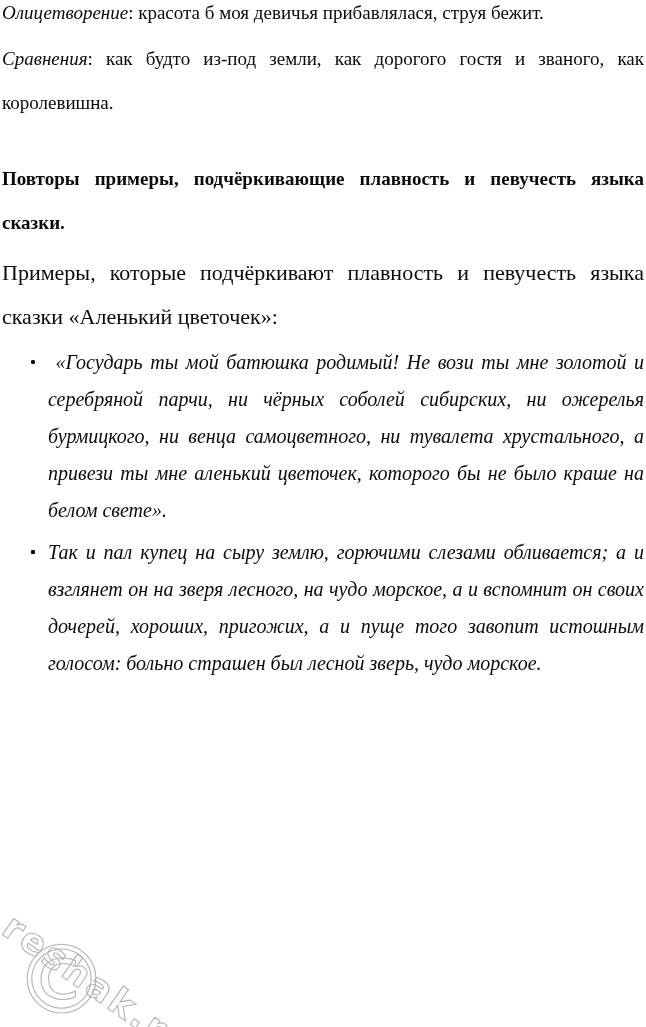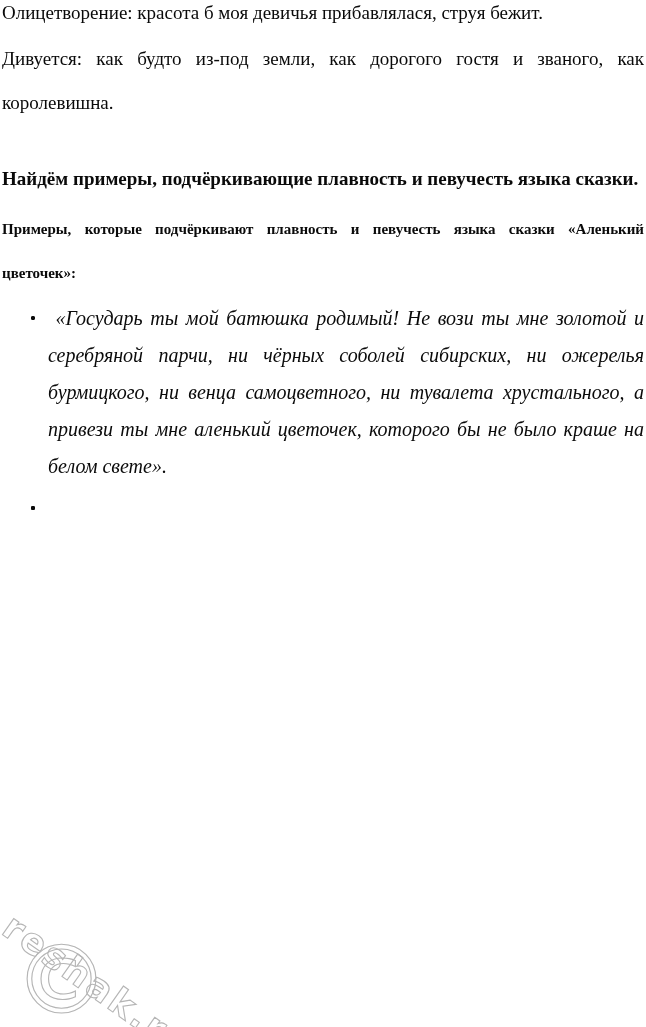--- a/index.html
+++ b/index.html
@@ -45,34 +45,34 @@
     margin-top: -9px;
     padding: 0 2px;
   }
   .p-top {
     font-size: 19px;
     line-height: 44px;
     margin: 0 0 2px 0;
     text-align: justify;
   }
   .p-top .term {
+    font-style: italic;
   }
   .heading {
     font-size: 19px;
     font-weight: bold;
     line-height: 44px;
     margin: 32px 0 0 0;
     text-align: justify;
   }
   .intro {
-    font-size: 15px;
+    font-size: 22px;
     line-height: 44px;
     margin: 6px 0 0 0;
     text-align: justify;
-    font-weight: bold;
   }
   ul.examples {
     list-style: none;
     margin: 0;
     padding: 0 0 0 46px;
   }
   ul.examples li {
     position: relative;
     font-style: italic;
     font-size: 20px;
@@ -94,28 +94,28 @@
 
 <svg class="watermark" width="260" height="200" viewBox="0 0 260 200" aria-hidden="true">
   <text class="wm-text" x="6" y="48" transform="rotate(35 6 48)">reshak.ru</text>
   <text class="wm-copy" x="20" y="128">©</text>
 </svg>
 
 <div class="doc">
 
   <p class="p-top"><span class="term">Олицетворение</span><span>: красота б моя девичья прибавлялася, струя бежит.</span></p>
 
-  <p class="p-top"><span class="term">Дивуется</span><span>: как будто из-под земли, как дорогого гостя и званого, как королевишна.</span></p>
+  <p class="p-top"><span class="term">Сравнения</span><span>: как будто из-под земли, как дорогого гостя и званого, как королевишна.</span></p>
 
 
-  <p class="heading">Найдём примеры, подчёркивающие плавность и певучесть языка сказки.</p>
+  <p class="heading">Повторы примеры, подчёркивающие плавность и певучесть языка сказки.</p>
 
   <p class="intro">Примеры, которые подчёркивают плавность и певучесть языка сказки «Аленький цветочек»:</p>
 
   <ul class="examples">
     <li><span class="bullet">•</span></li>
     <li><span class="bullet">•</span><span>&nbsp;«Государь ты мой батюшка родимый! Не вози ты мне золотой и серебряной парчи, ни чёрных соболей сибирских, ни ожерелья бурмицкого, ни венца самоцветного, ни тувалета хрустального, а привези ты мне аленький цветочек, которого бы не было краше на белом свете».</span></li>
     <li><span class="bullet">•</span></li>
     <li><span class="bullet">•</span></li>
-    <li><span class="bullet">•</span></li>
+    <li><span class="bullet">•</span><span>Так и пал купец на сыру землю, горючими слезами обливается; а и взглянет он на зверя лесного, на чудо морское, а и вспомнит он своих дочерей, хороших, пригожих, а и пуще того завопит истошным голосом: больно страшен был лесной зверь, чудо морское.</span></li>
   </ul>
 
 </div>
 
 </body></html>

